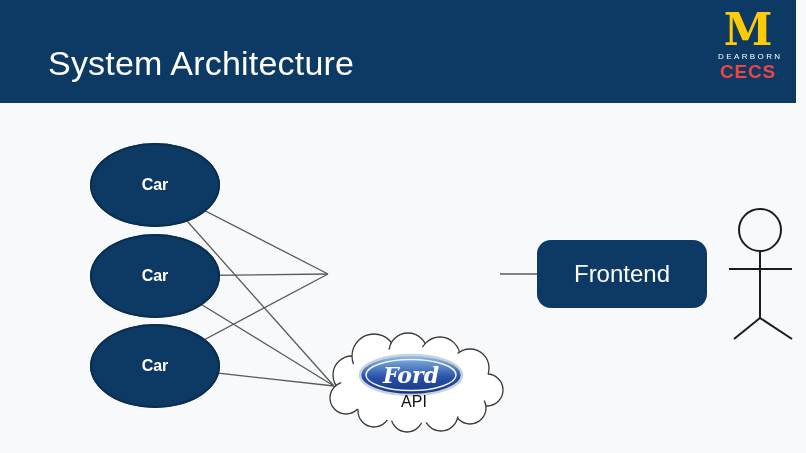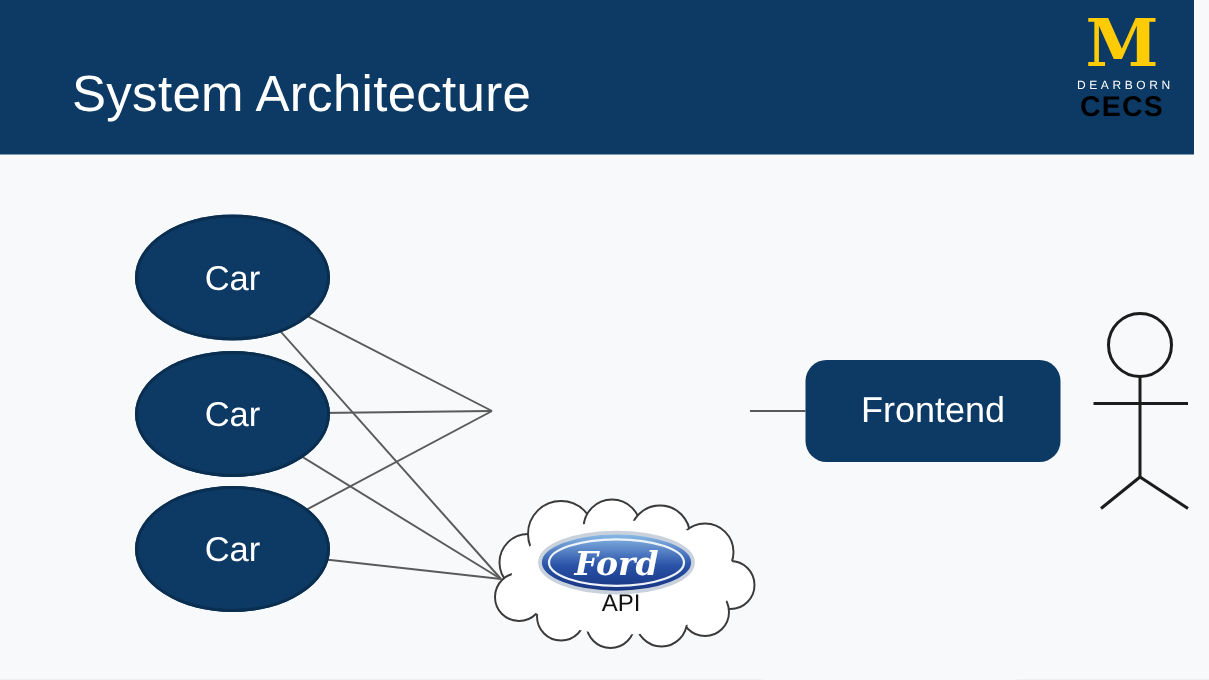--- a/index.html
+++ b/index.html
@@ -12,27 +12,27 @@
     position:absolute; top:0; left:0; width:796px; height:103px;
     background:#0d3a64; z-index:3;
   }
   .page-title {
     position:absolute; left:48px; top:44px; margin:0;
     font-size:34px; font-weight:400; color:#ffffff; letter-spacing:0.2px;
   }
   .um-logo { position:absolute; top:9px; right:28px; width:60px; text-align:center; color:#ffffff; z-index:4; }
   .logo-m  { font-family:"DejaVu Serif", serif; font-weight:bold; font-size:44px; line-height:42px; color:#ffcb05; }
   .logo-dearborn { font-size:8px; letter-spacing:2.4px; margin-top:1px; color:#ffffff; white-space:nowrap; }
-  .logo-cecs { font-size:19px; font-weight:bold; letter-spacing:0.8px; line-height:21px; color:#000000; }
+  .logo-cecs { font-size:19px; font-weight:bold; letter-spacing:0.8px; line-height:21px; color:#ef4444; }
   
   .node {
     position:absolute; display:flex; align-items:center; justify-content:center;
     background:#0d3a64; color:#ffffff; z-index:2; box-sizing:border-box;
   }
-  .ellipse { width:130px; height:84px; border-radius:50%; font-size:23px; box-shadow:inset 0 0 0 2px #0a2e50; }
+  .ellipse { width:130px; height:84px; border-radius:50%; font-size:16px; box-shadow:inset 0 0 0 2px #0a2e50;font-weight:bold; }
   .car-1 { left:90px; top:143px; }
   .car-2 { left:90px; top:234px; }
   .car-3 { left:90px; top:324px; }
   .box { height:68px; border-radius:14px; font-size:24px; top:240px; }
   .backend  { left:327px; width:173px; }
   .frontend { left:537px; width:170px; }
   
   .draw-layer { position:absolute; top:0; left:0; z-index:1; }
   .edge { stroke:#5a5a5a; stroke-width:1.3; }
   .cloud-bump { fill:#ffffff; stroke:#3a3a3a; stroke-width:1.3; }

